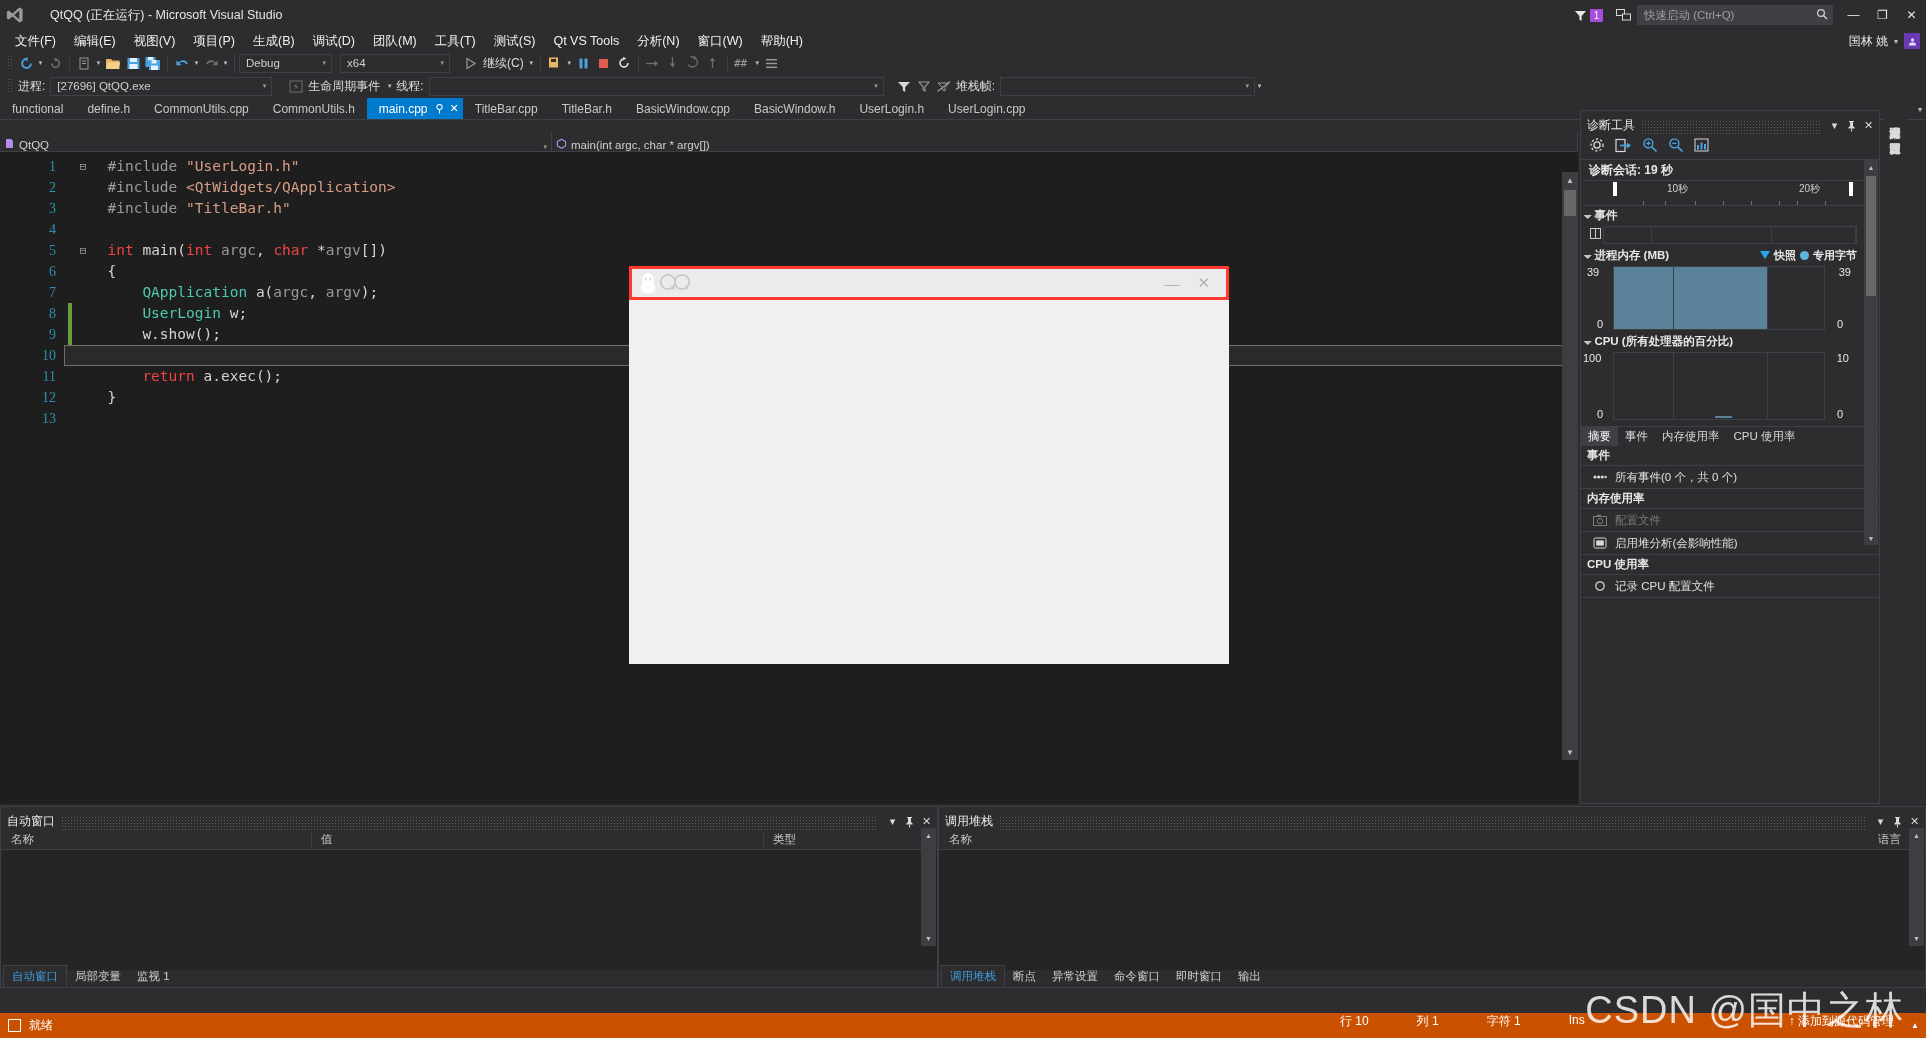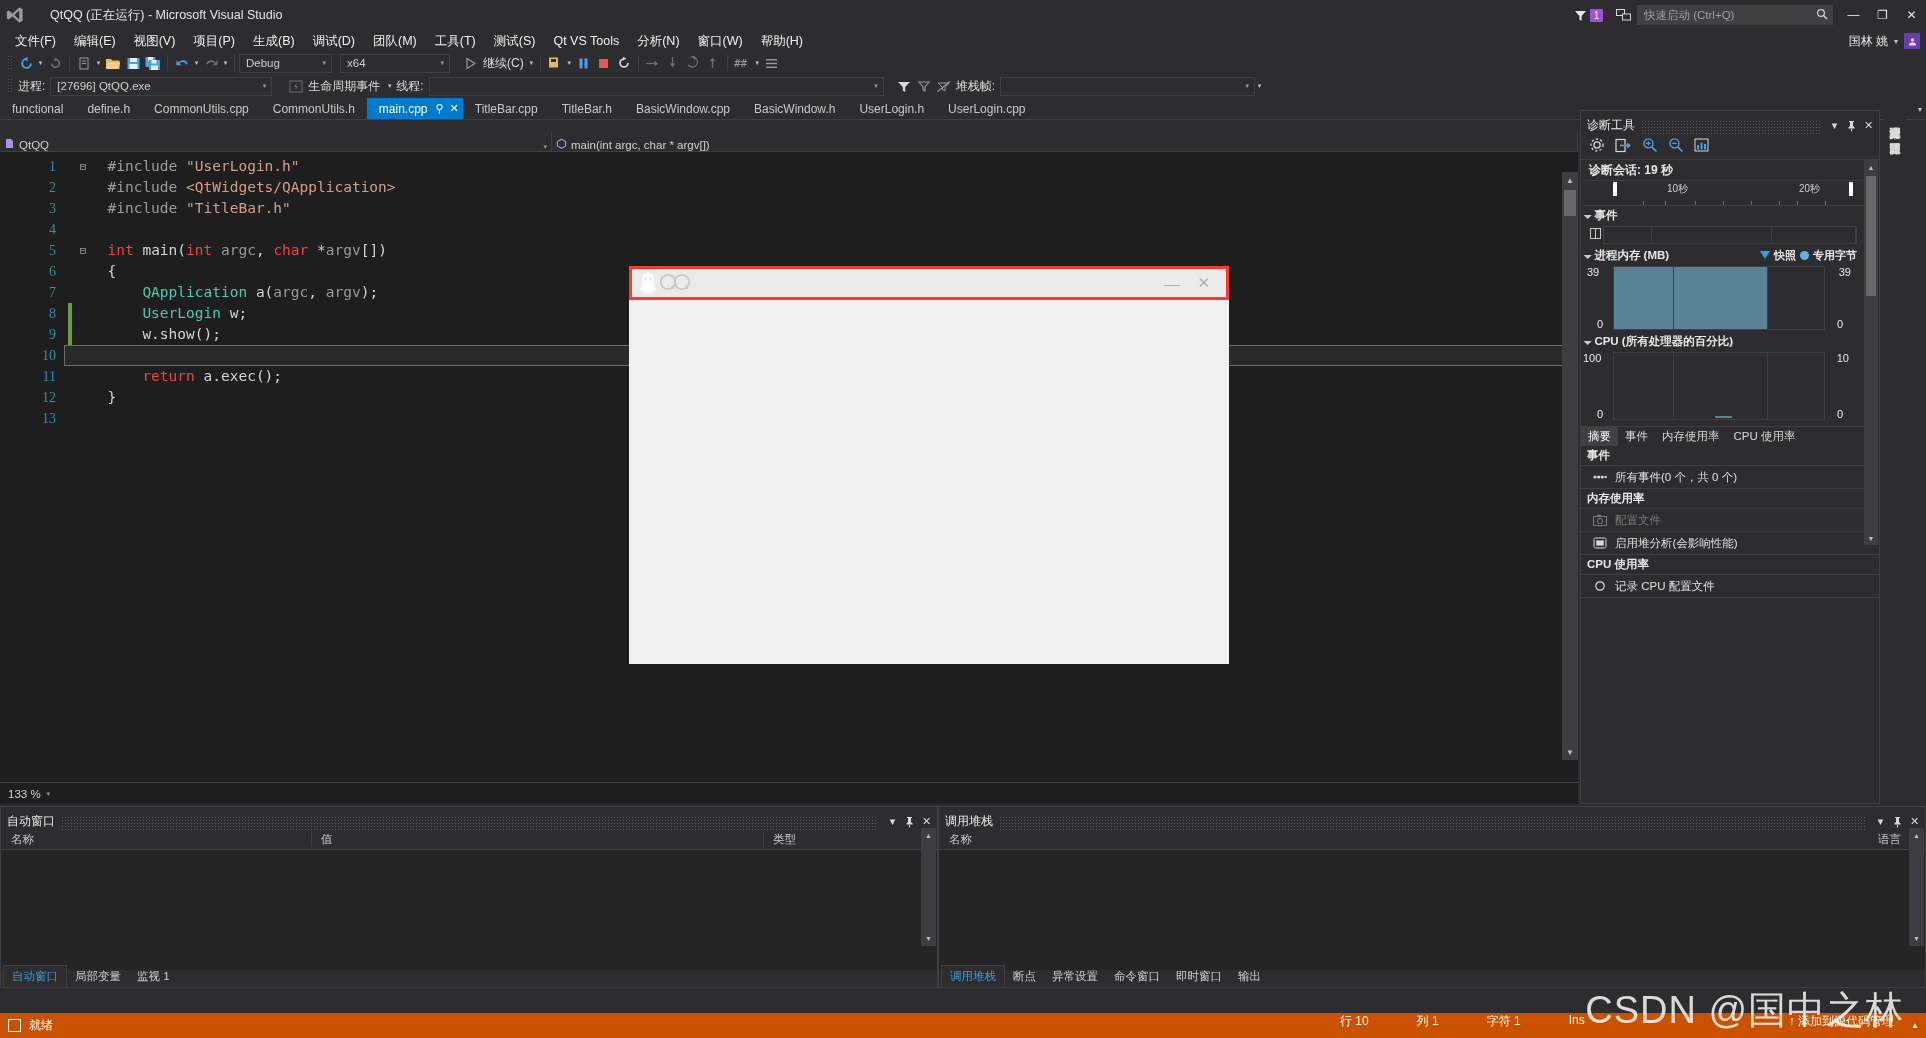--- a/index.html
+++ b/index.html
@@ -541,24 +541,20 @@
 
       <div class="curline" style="top:193px"></div>
 
       <div class="vscroll">
         <div class="arrow" style="top:0">▲</div>
         <div class="thumb" style="top:18px"></div>
         <div class="arrow" style="bottom:0">▼</div>
       </div>
     </div>
 
-    <div class="editor-status">
-      <span>133 %</span>
-      <span class="zdrop">▾</span>
-    </div>
   </div>
 
   <div class="qq-window">
     <div class="qq-titlebar">
       <span class="qq-icon-group">
         <svg width="20" height="22" viewBox="0 0 20 22">
           <ellipse cx="10" cy="8" rx="6" ry="7" fill="#ffffff"></ellipse>
           <ellipse cx="10" cy="16" rx="7.5" ry="5.5" fill="#ffffff"></ellipse>
           <ellipse cx="7.6" cy="7" rx="1.5" ry="2" fill="#e8e8e8"></ellipse>
           <ellipse cx="12.4" cy="7" rx="1.5" ry="2" fill="#e8e8e8"></ellipse>

